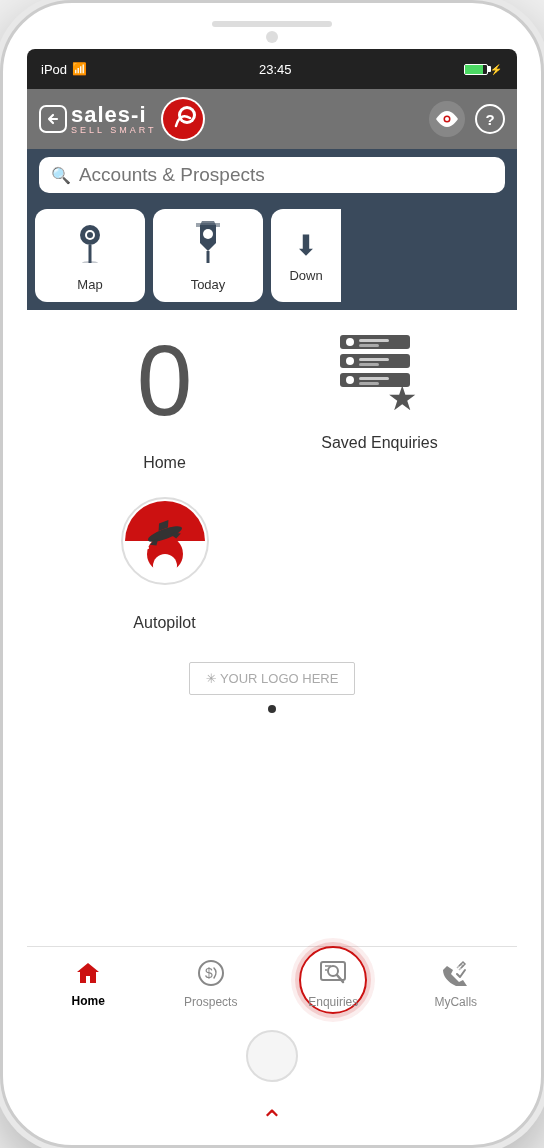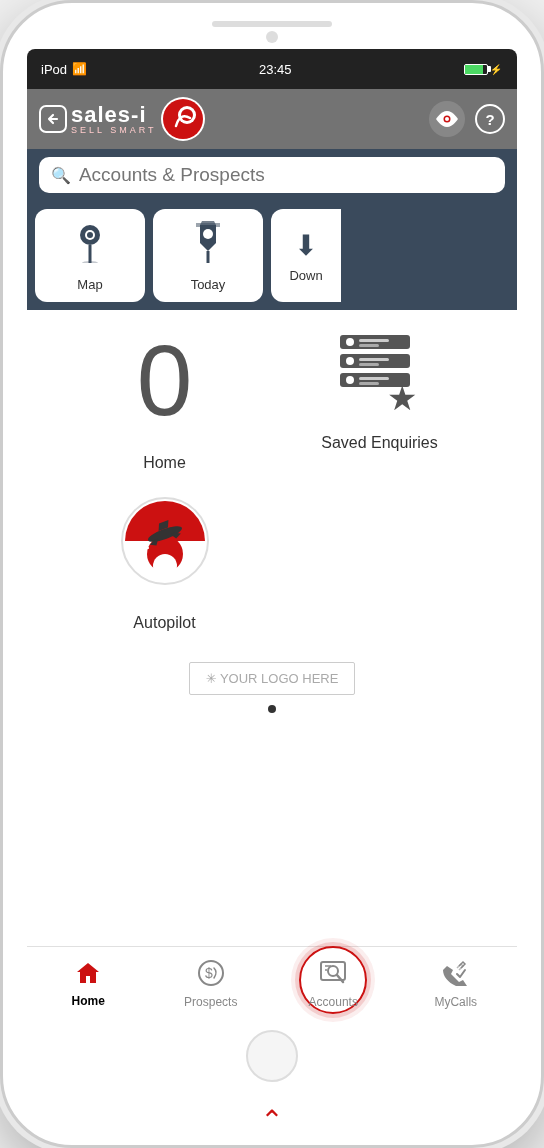--- a/index.html
+++ b/index.html
@@ -596,21 +596,21 @@
         <div class="tab-item" style="position:relative; z-index:1;">
           <span class="tab-icon">
             <svg width="28" height="26" viewBox="0 0 28 26" fill="#888">
               <rect x="2" y="2" width="24" height="18" rx="2" stroke="#888" stroke-width="2" fill="none"></rect>
               <circle cx="14" cy="11" r="5" stroke="#888" stroke-width="2" fill="none"></circle>
               <line x1="18" y1="15" x2="24" y2="22" stroke="#888" stroke-width="2.5" stroke-linecap="round"></line>
               <line x1="6" y1="6" x2="12" y2="6" stroke="#888" stroke-width="1.5"></line>
               <line x1="6" y1="10" x2="8" y2="10" stroke="#888" stroke-width="1.5"></line>
             </svg>
           </span>
-          <span class="tab-label">Accounts</span>
+          <span class="tab-label">Enquiries</span>
         </div>
       </div>
 
       <div class="tab-item">
         <span class="tab-icon">
           <svg width="26" height="26" viewBox="0 0 26 26" fill="#888">
             <path d="M4 6l6 4-2 4 8 8 4-2 4 6-4 2C8 26 0 18 0 10l4-4z" fill="#888"></path>
             <path d="M16 6 L20 2 L22 4 L18 8" fill="none" stroke="#888" stroke-width="1.5"></path>
             <path d="M14 8 L18 4 L20 6 L16 10" fill="none" stroke="#888" stroke-width="1.5" opacity="0.6"></path>
 

